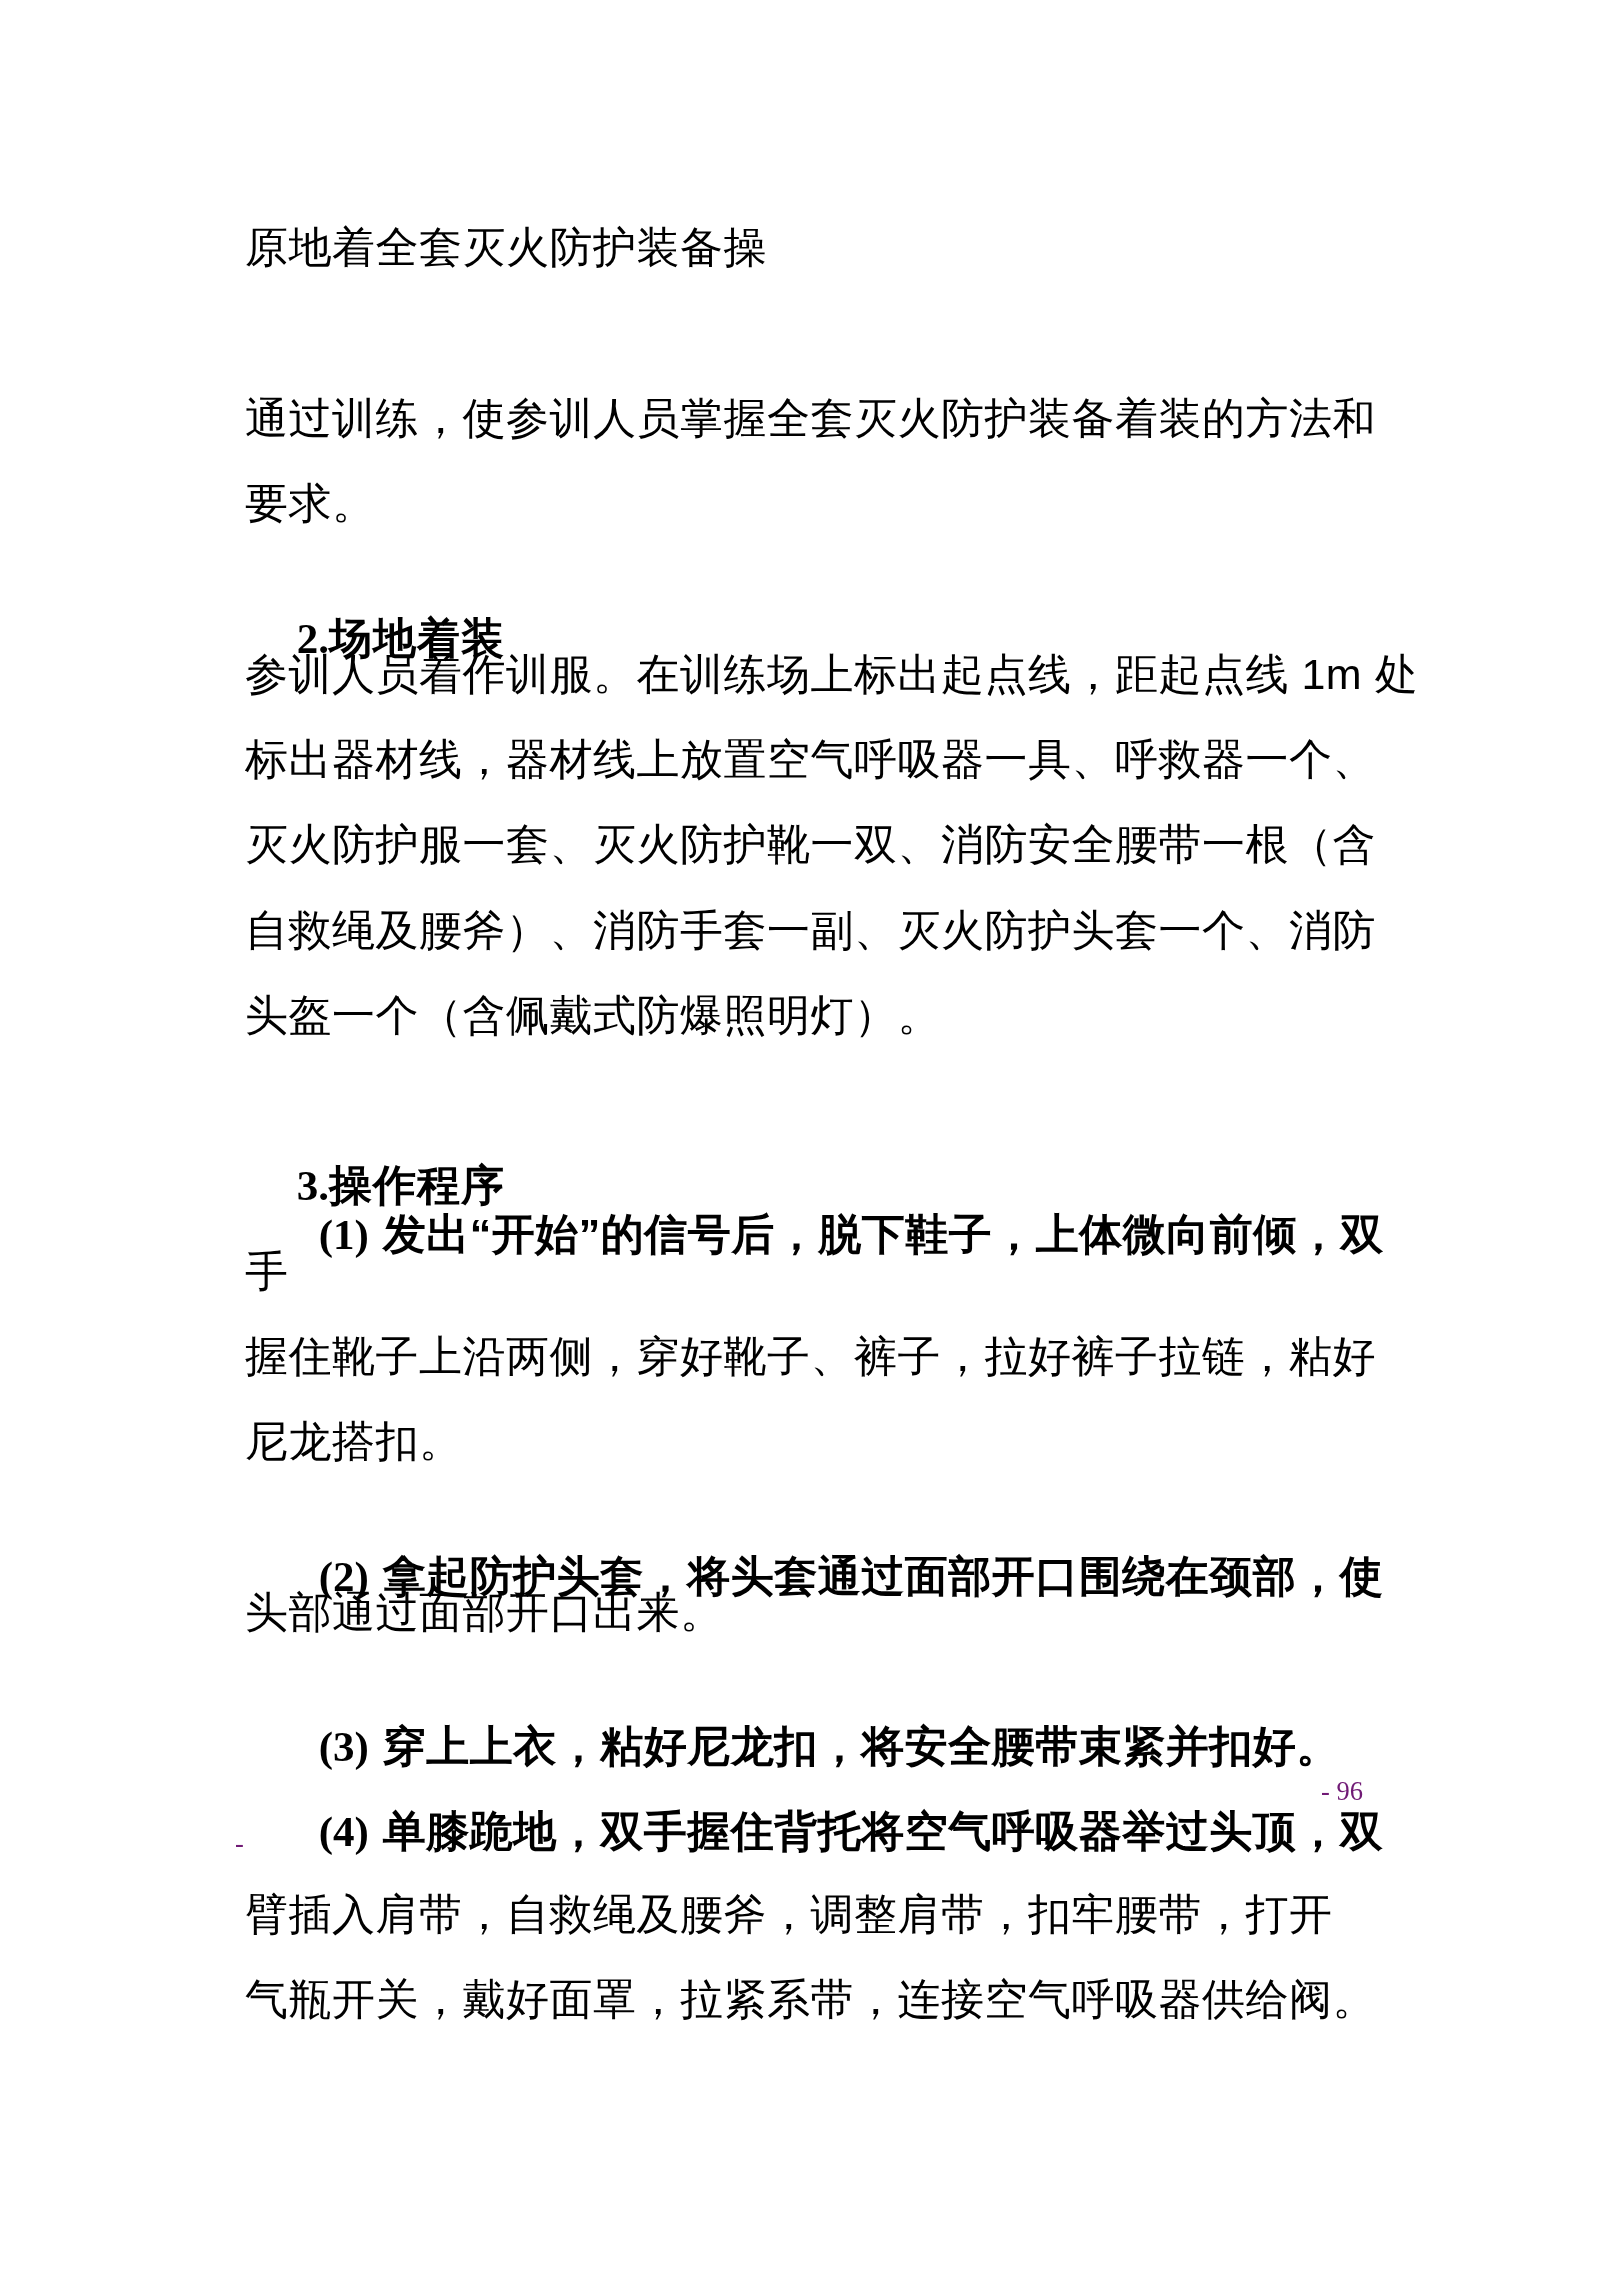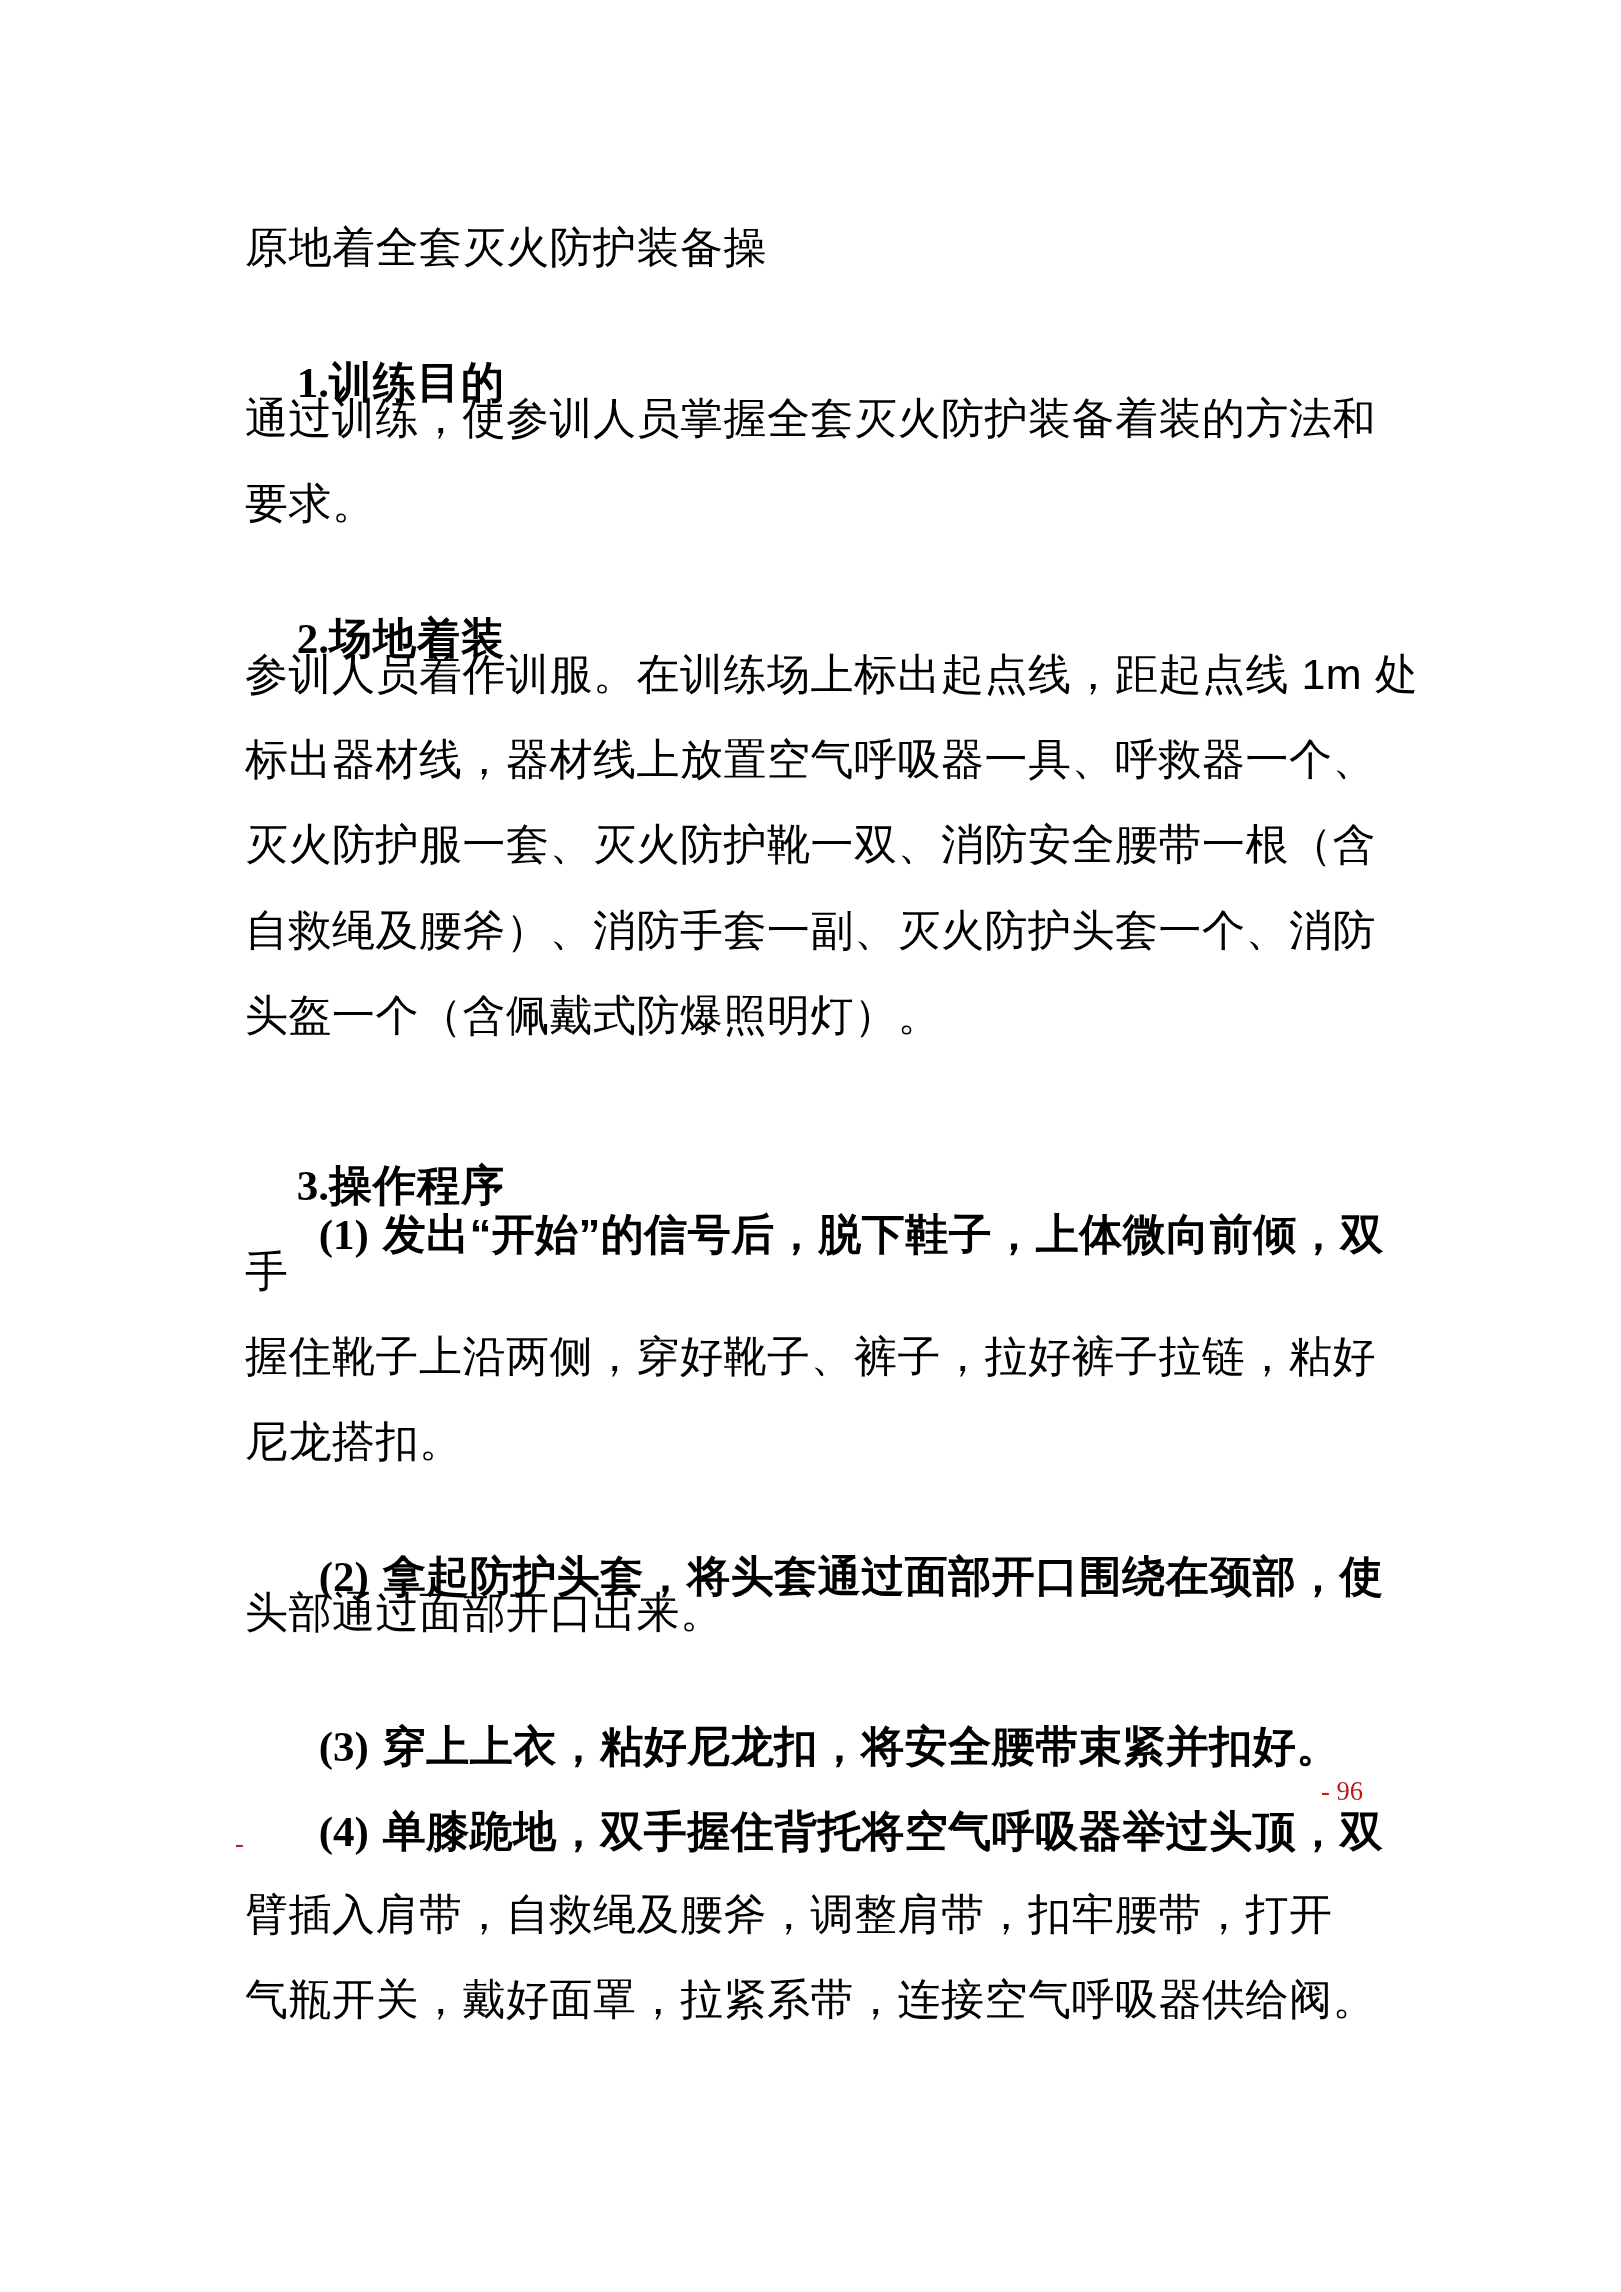--- a/index.html
+++ b/index.html
@@ -34,34 +34,31 @@
   .step .prefix {
     font-family: "Liberation Serif", "DejaVu Serif", serif;
     margin-right: 13.7px;
     letter-spacing: 0;
   }
   .pagenum {
     position: absolute;
     font-family: "Liberation Serif", "DejaVu Serif", serif;
     font-size: 26.5px;
     line-height: 1.1;
-    color: #b91c1c;
+    color: #701a75;
     white-space: pre;
   }
 </style>
 </head>
 <body>
 
 <div class="page">
 
   <div class="line title-line" style="top:223px">原地着全套灭火防护装备操</div>
 
-  <div class="line heading" style="top:309px">
-    <span class="num">1.</span><span>训练目的</span>
-  </div>
 
   <div class="line" style="top:394px">通过训练，使参训人员掌握全套灭火防护装备着装的方法和</div>
 
   <div class="line" style="top:479px">要求。</div>
 
   <div class="line heading" style="top:565px">
     <span class="num">2.</span><span>场地着装</span>
   </div>
 
   <div class="line" style="top:650px">参训人员着作训服。在训练场上标出起点线，距起点线 1m 处</div>

